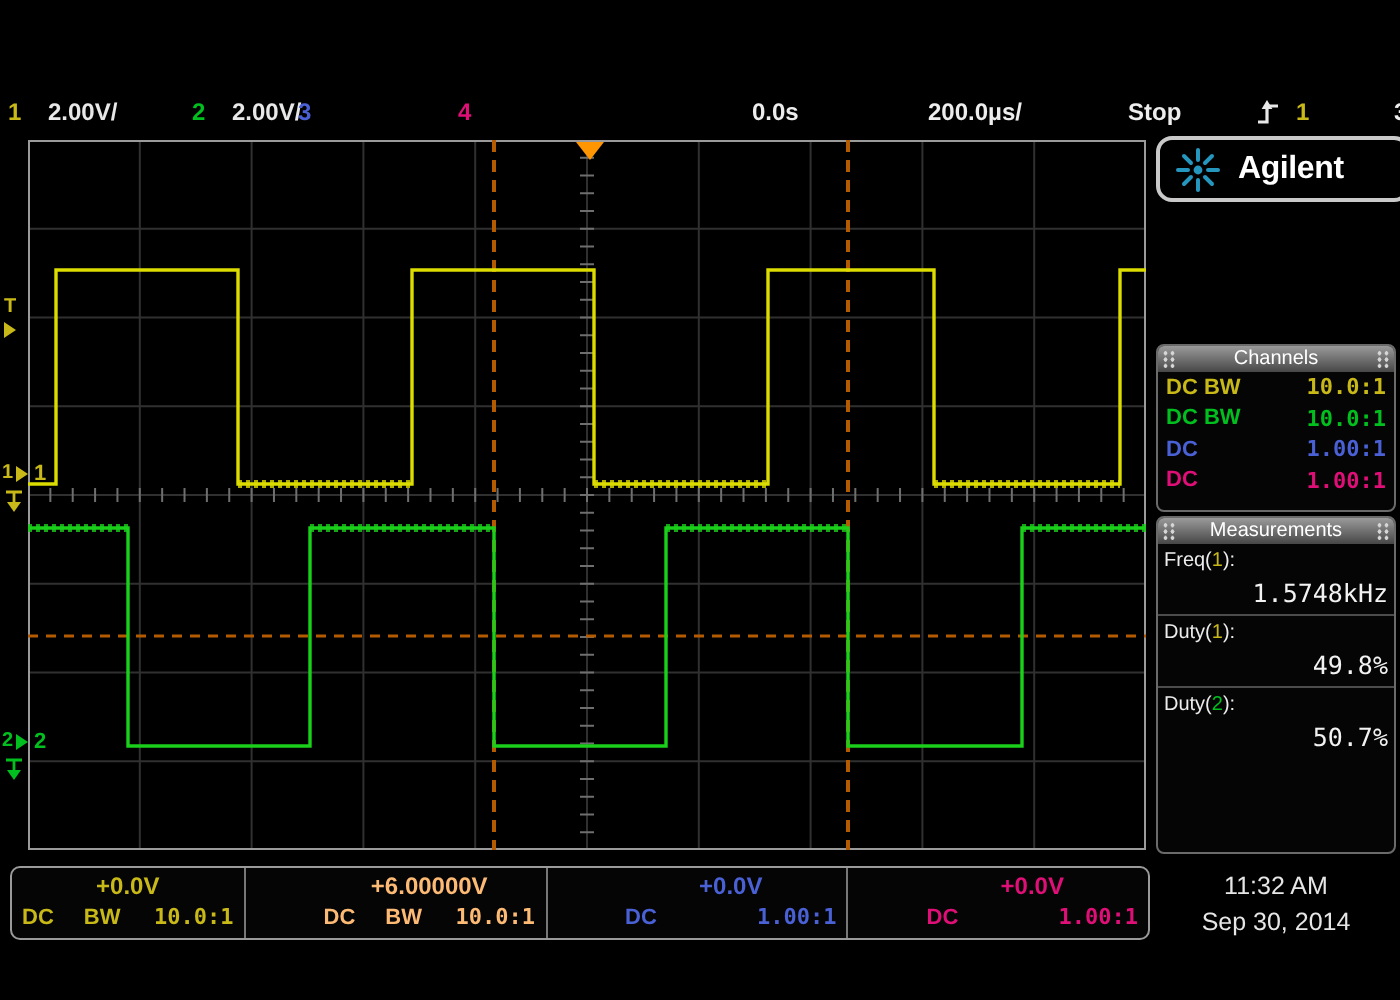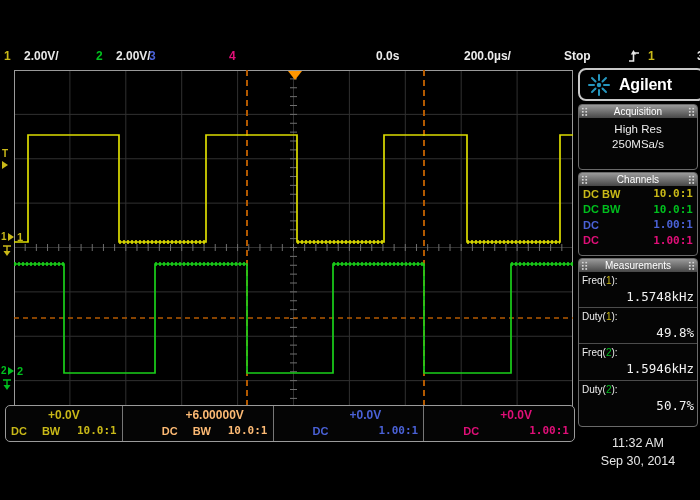--- a/index.html
+++ b/index.html
@@ -43,21 +43,21 @@
   .acq-body{text-align:center;color:#ececec;font-size:11.5px;line-height:15px;padding-top:4px;}
   .ch-row{display:flex;justify-content:space-between;align-items:center;height:15.5px;padding:0 4px;
           font-size:11px;font-weight:bold;}
   .ch-row .val{font-family:"DejaVu Sans Mono",monospace;font-size:11px;font-weight:bold;}
   .meas-item{height:36.2px;padding:1px 3px 0;border-bottom:1px solid #4c4c4c;box-sizing:border-box;}
   .meas-item:last-child{border-bottom:none;}
   .meas-label{font-size:10px;color:#ececec;line-height:15px;}
   .meas-value{text-align:right;font-size:12.5px;color:#f2f2f2;line-height:18px;
               font-family:"DejaVu Sans Mono",monospace;}
   
-  .bottombar{position:absolute;left:5px;top:405px;width:568px;height:35px;border:1px solid #9a9a9a;
+  .bottombar{position:absolute;left:5px;top:433px;width:568px;height:35px;border:1px solid #9a9a9a;
              border-radius:5px;background:#050505;display:flex;gap:34px;}
   .bpanel{flex:1;border-right:1px solid #777;padding:1px 5px 0;display:flex;flex-direction:column;box-sizing:border-box;}
   .bpanel:last-child{border-right:none;}
   .b-offset{text-align:center;font-size:12px;font-weight:bold;height:16px;line-height:16px;}
   .b-row{display:flex;align-items:center;font-size:11px;font-weight:bold;height:15px;}
   .b-bw{margin-left:15px;} .b-probe{margin-left:auto;font-family:"DejaVu Sans Mono",monospace;font-size:11px;}
   
   .clock{position:absolute;left:578px;top:434px;width:120px;text-align:center;color:#e6e6e6;
          font-size:12.5px;line-height:18px;}
 </style>
@@ -247,31 +247,20 @@
           <line x1="5" y1="5" x2="8.5" y2="8.5"></line>
             <line x1="15.5" y1="15.5" x2="19" y2="19"></line>
           <line x1="5" y1="19" x2="8.5" y2="15.5"></line>
             <line x1="15.5" y1="8.5" x2="19" y2="5"></line>
         </g>
         <circle cx="12" cy="12" r="2.2" fill="#2596be"></circle>
       </svg>
       <span class="brandname">Agilent</span>
     </div>
 
-    <div class="section sec-acq">
-      <div class="sec-head">
-        <i class="grip l"></i>
-        <span>Acquisition</span>
-        <i class="grip r"></i>
-      </div>
-      <div class="acq-body">
-        <div>High Res</div>
-        <div>250MSa/s</div>
-      </div>
-    </div>
 
     <div class="section sec-chan">
       <div class="sec-head">
         <i class="grip l"></i>
         <span>Channels</span>
         <i class="grip r"></i>
       </div>
       <div id="ch-rows">
           <div class="ch-row" style="color: rgb(201, 185, 24);">
             <span>DC BW</span>
@@ -299,24 +288,20 @@
         <i class="grip r"></i>
       </div>
       <div id="meas-items">
           <div class="meas-item">
             <div class="meas-label"><span>Freq(</span><span style="color: rgb(201, 185, 24);">1</span><span>):</span></div>
             <div class="meas-value">1.5748kHz</div>
           </div>
           <div class="meas-item">
             <div class="meas-label"><span>Duty(</span><span style="color: rgb(201, 185, 24);">1</span><span>):</span></div>
             <div class="meas-value">49.8%</div>
-          </div>
-          <div class="meas-item">
-            <div class="meas-label"><span>Freq(</span><span style="color: rgb(0, 191, 30);">2</span><span>):</span></div>
-            <div class="meas-value">1.5946kHz</div>
           </div>
           <div class="meas-item">
             <div class="meas-label"><span>Duty(</span><span style="color: rgb(0, 191, 30);">2</span><span>):</span></div>
             <div class="meas-value">50.7%</div>
           </div>
         </div>
     </div>
   </div>
 
   <div class="bottombar" id="bottom-bar">

